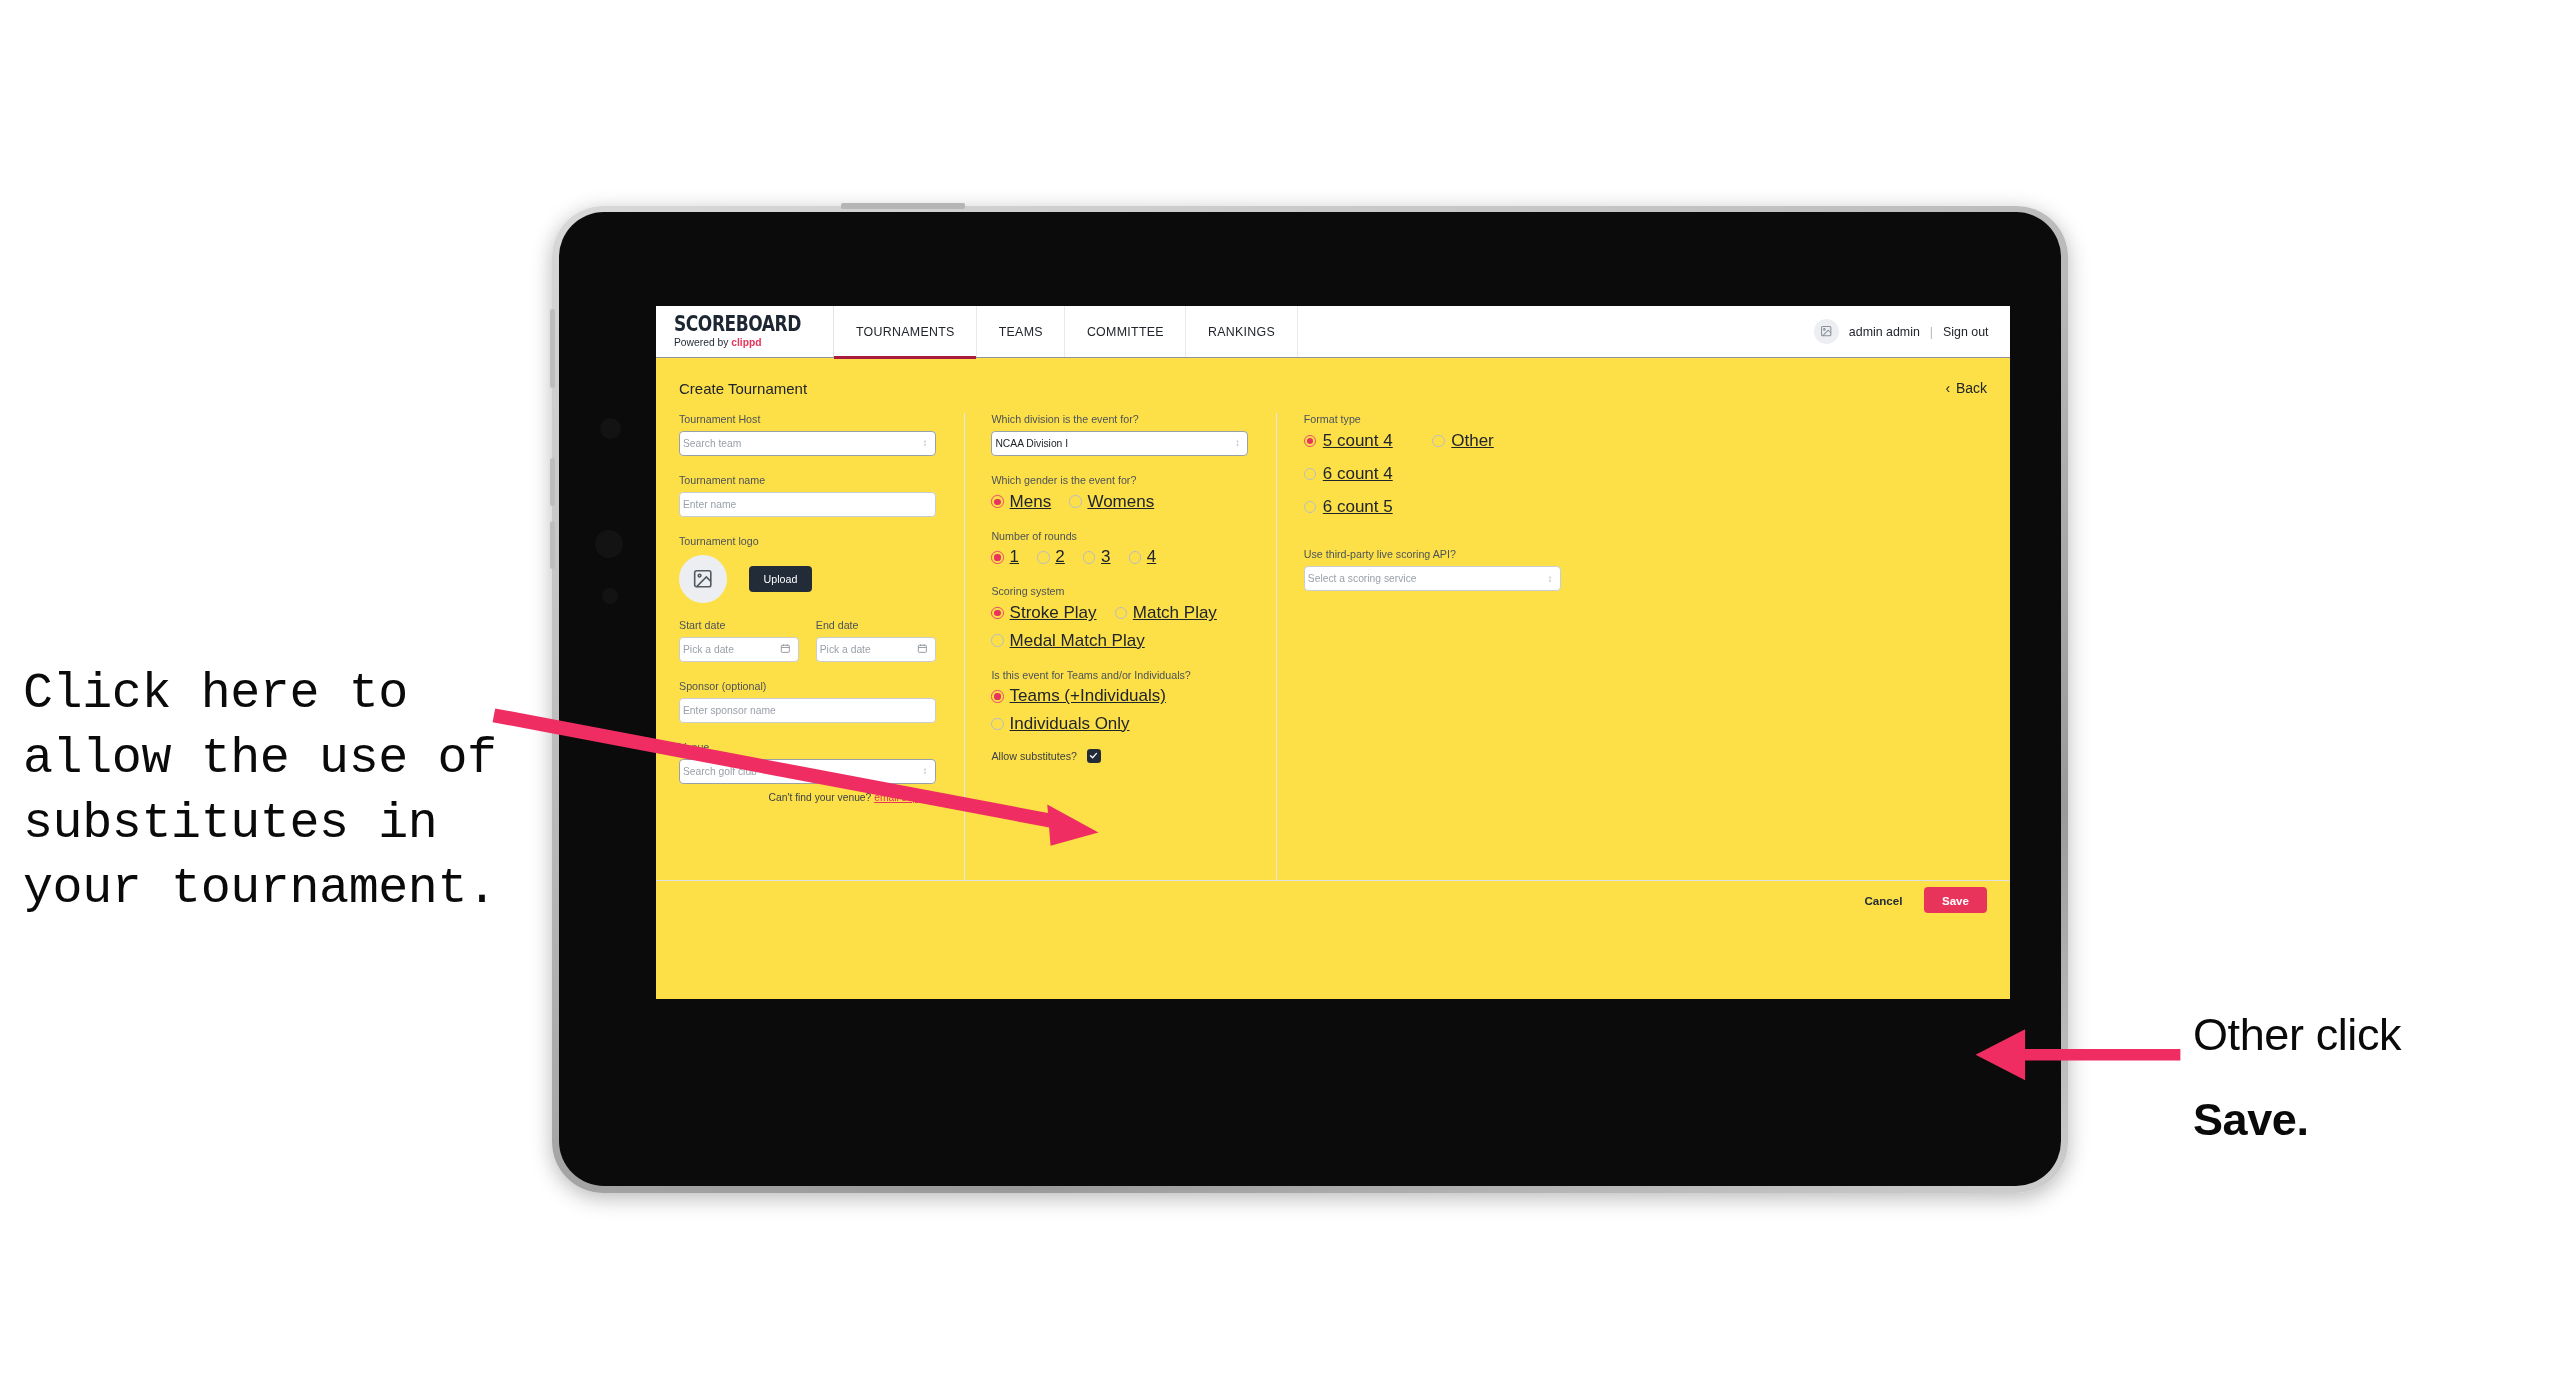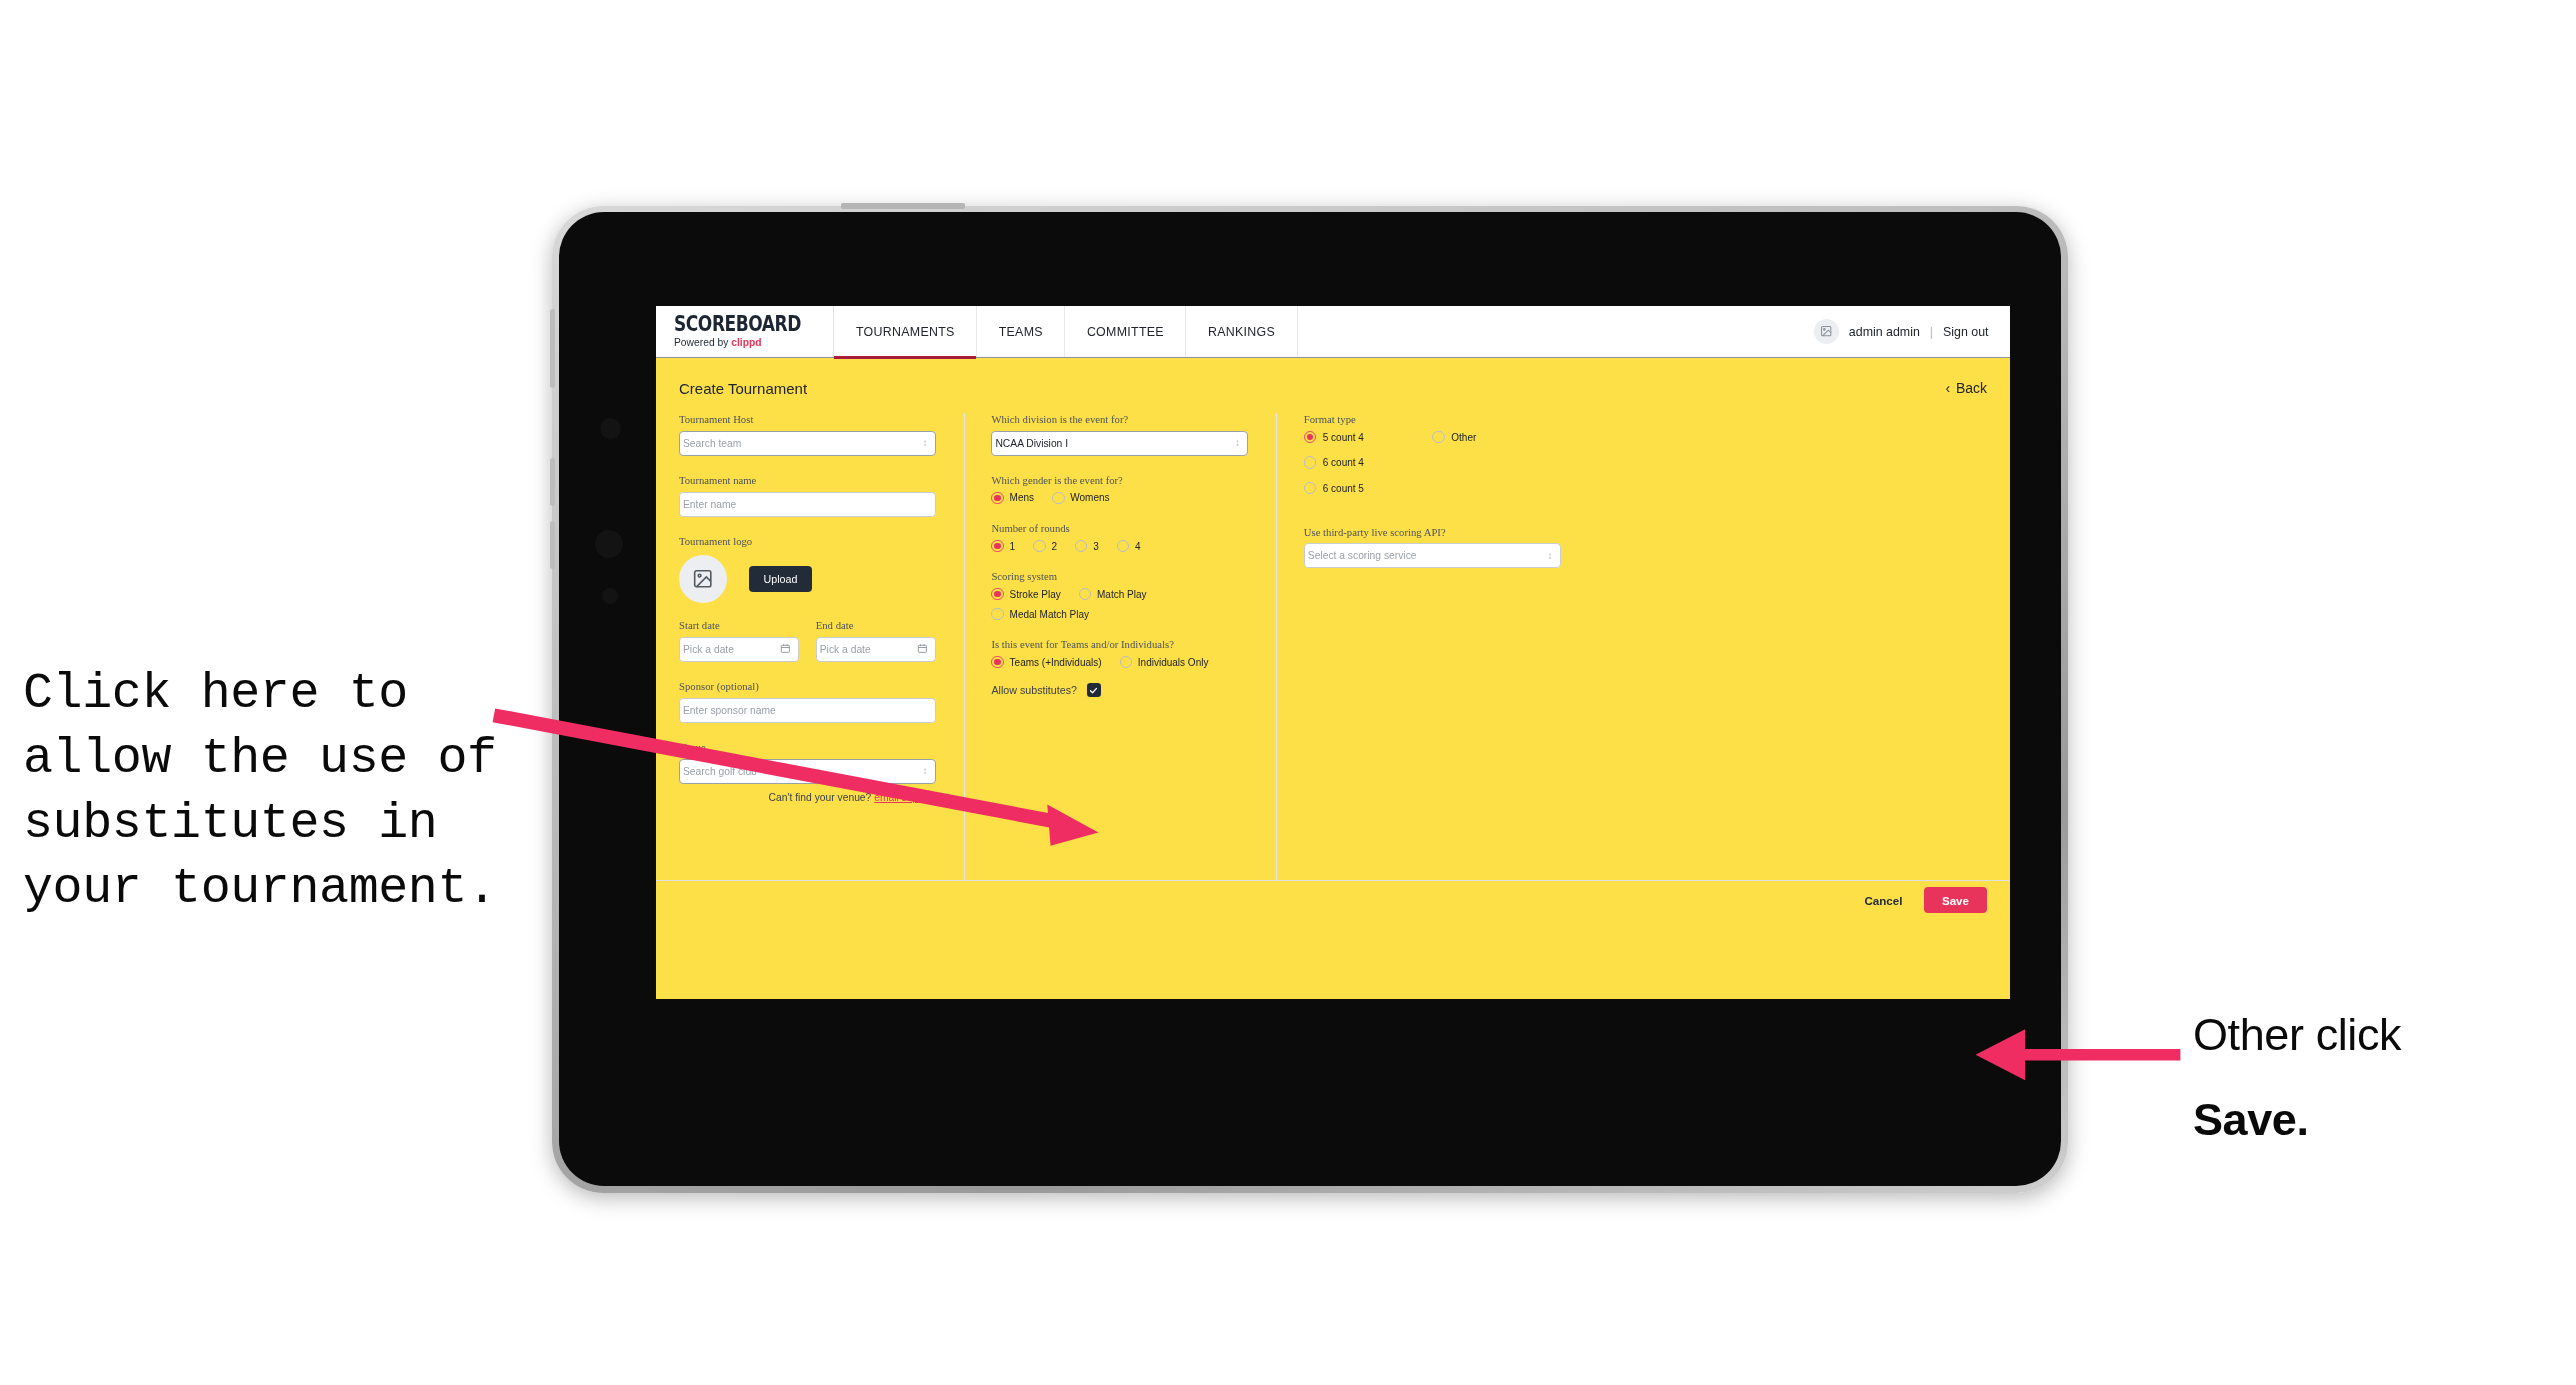--- a/index.html
+++ b/index.html
@@ -77,21 +77,21 @@
   #pagehead .grow{flex:1;}
   #back-link{display:flex;align-items:center;gap:5.8px;font-size:14px;color:#20242b;cursor:pointer;}
 
   
   #cols{display:flex;padding:10px 0 0 0;height:467px;}
   .col{padding:0 23px;}
   #col-left{width:257px;}
   #col-mid{width:257px;border-left:0.8px solid #e6e6e9;margin-left:5px;padding-left:26.4px;}
   #col-right{width:257px;border-left:0.8px solid #e6e6e9;margin-left:5px;padding-left:26.4px;}
 
-  .flabel{font-size:10.7px;color:#4c525b;margin:0 0 5.8px 0;font-family:Liberation Serif, serif;}
+  .flabel{font-size:10.7px;color:#4c525b;margin:0 0 5.8px 0;}
   .flabel.sp{margin-top:18px;}
   .finput{
     height:25px;border:0.8px solid #9aa0a8;border-radius:4.1px;background:#fff;
     display:flex;align-items:center;padding:0 3px;font-size:10.3px;color:#9aa0a8;
     box-sizing:border-box;position:relative;cursor:text;
   }
   .finput.filled{color:#20242b;}
   .finput.light{border-color:#c9ccd1;}
   .finput .spin{position:absolute;right:7.4px;color:#b0b5bb;font-size:10px;line-height:1;}
   .finput .cal{position:absolute;right:7.4px;color:#8b9098;}
@@ -111,21 +111,21 @@
   #venue-help{font-size:10.3px;color:#3b4049;text-align:right;margin-top:8.3px;}
   #venue-help a{color:#e8345a;text-decoration:underline;cursor:pointer;}
 
   
   .radio-row{display:flex;align-items:center;gap:7.4px;margin-top:1.7px;flex-wrap:wrap;}
   .radio-group{display:flex;align-items:center;gap:5.8px;margin-right:10.7px;cursor:pointer;}
   .radio{width:12.4px;height:12.4px;border-radius:50%;border:1.3px solid #b9bec4;
          box-sizing:border-box;display:flex;align-items:center;justify-content:center;flex:none;}
   .radio.on{border-color:#ef4b6e;}
   .radio.on::after{content:"";width:6.2px;height:6.2px;border-radius:50%;background:#e8345a;}
-  .radio-label{font-size:10px;color:#20242b;white-space:nowrap;}
+  .radio-label{font-size:17px;color:#20242b;white-space:nowrap;text-decoration:underline;}
 
   .stack-item{display:flex;align-items:center;gap:6.6px;margin-bottom:13.2px;cursor:pointer;}
 
   
   #format-grid{display:flex;margin-top:3.3px;}
   #format-grid .fcol{width:50%;}
 
   
   #subs-row{display:flex;align-items:center;gap:10px;margin-top:15px;}
   #subs-label{font-size:10.7px;color:#3b4049;}

